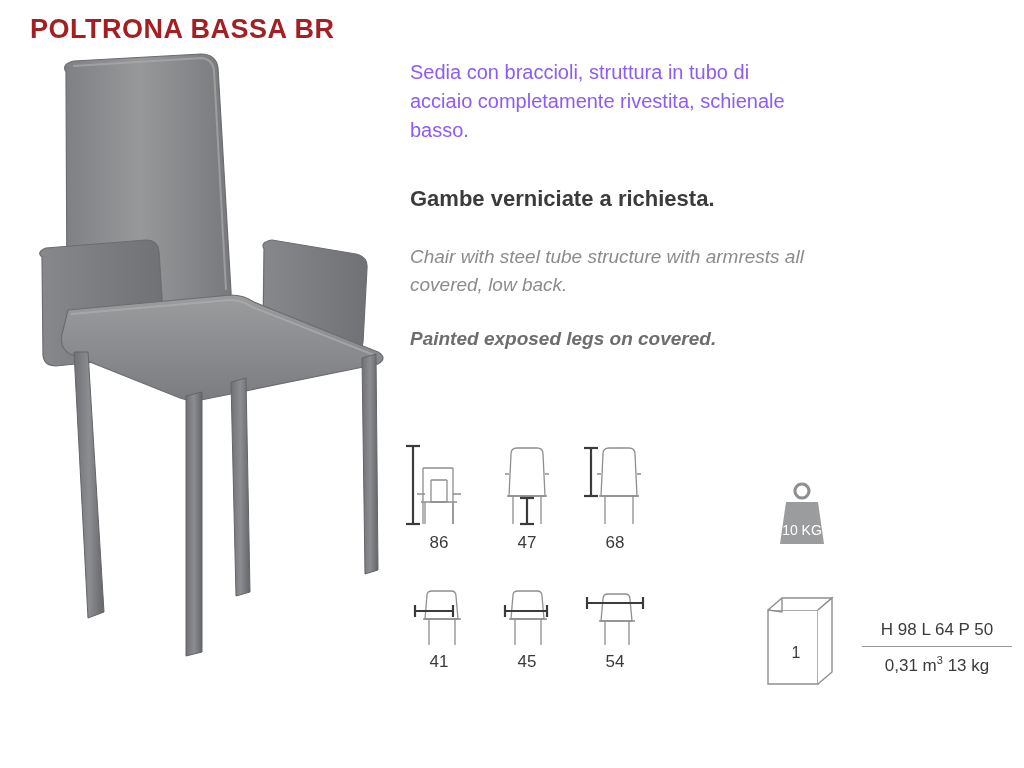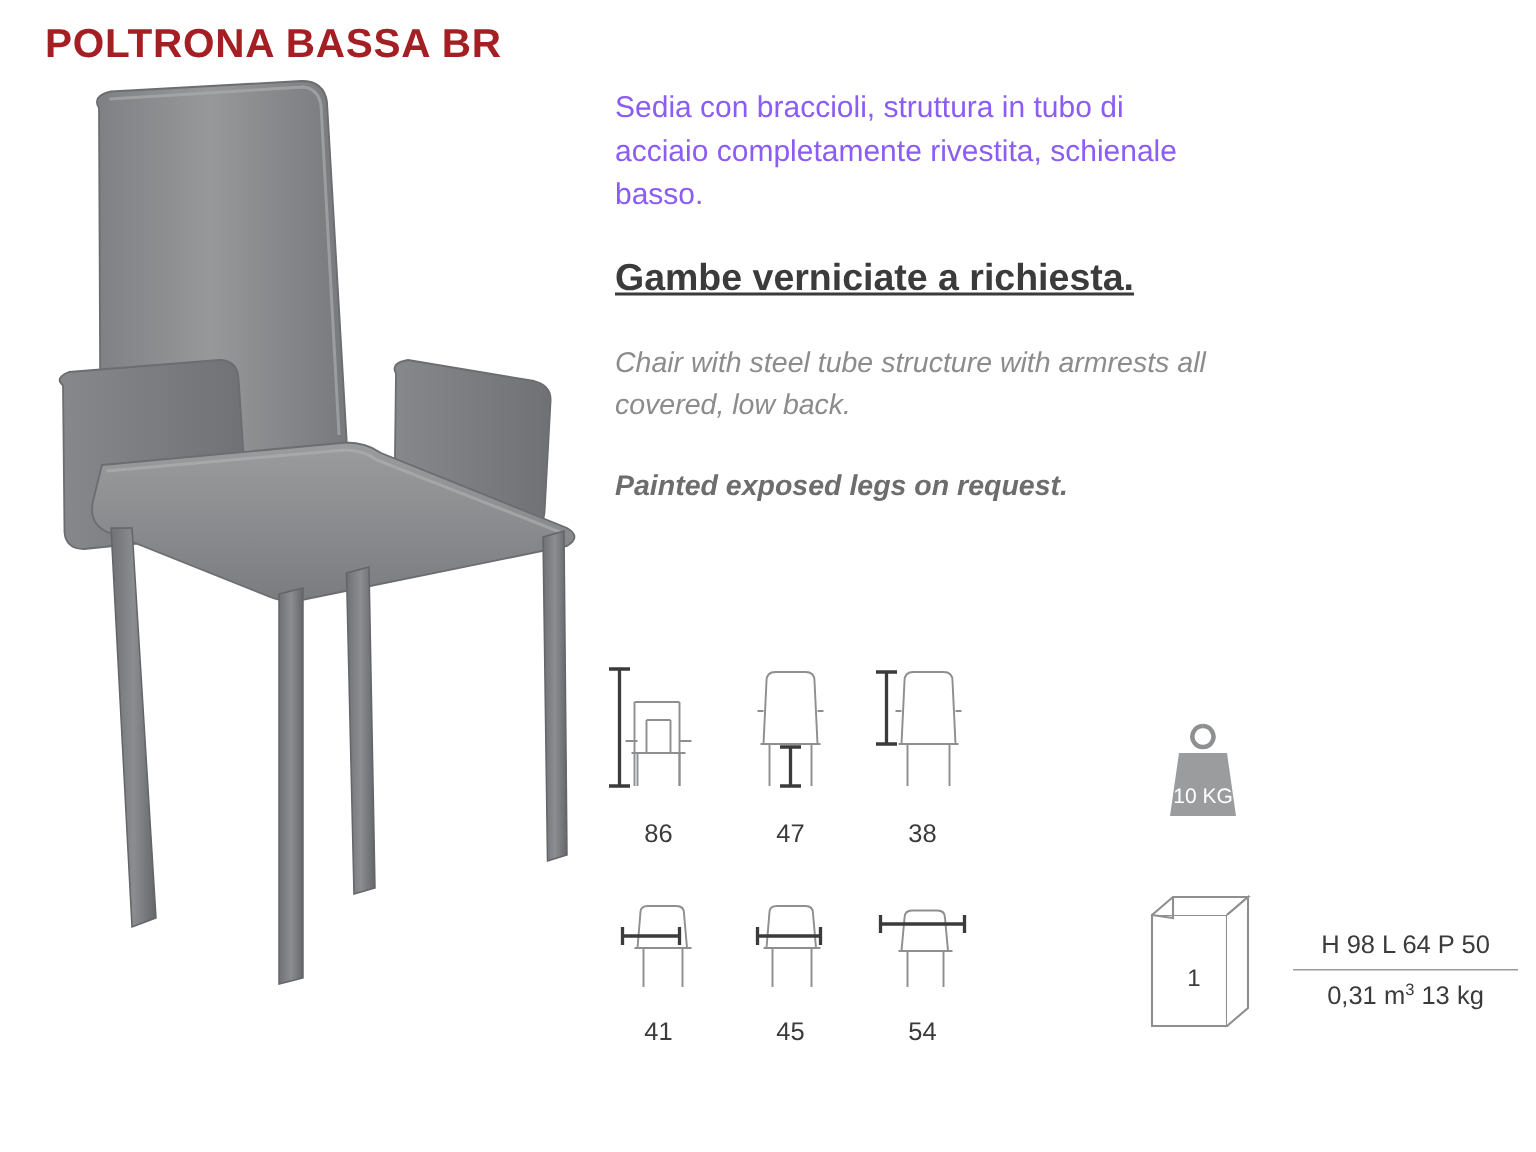--- a/index.html
+++ b/index.html
@@ -45,26 +45,25 @@
     top: 58px;
     width: 400px;
   }
   .desc-it {
     font-size: 20px;
     line-height: 29px;
     color: #8b5cf6;
     font-family: "Liberation Sans", sans-serif;
   }
   .desc-it-bold {
-    margin-top: 26px;
-    font-size: 25px;
+    margin-top: 40px;
+    font-size: 22px;
     line-height: 28px;
     font-weight: bold;
     color: #3b3b3b;
-    text-decoration: underline;
   }
   .desc-en {
     margin-top: 30px;
     font-size: 19px;
     line-height: 28px;
     font-style: italic;
     color: #8c8c8c;
   }
   .desc-en-bold {
     margin-top: 26px;
@@ -92,21 +91,21 @@
     text-align: center;
   }
   .dim-box {
     height: 92px;
     display: flex;
     align-items: flex-end;
     justify-content: center;
   }
   .dim-box.small { height: 62px; }
   .dim-label {
-    margin-top: 14px;
+    margin-top: 1px;
     font-size: 17px;
     color: #3b3b3b;
     font-family: "Liberation Sans", sans-serif;
   }
 
   
   .weight {
     position: absolute;
     left: 762px;
     top: 478px;
@@ -199,21 +198,21 @@
       <path d="M160,344 L176,340 L176,600 L160,604 Z" fill="url(#gLeg)" stroke="#63656a" stroke-width="1"></path>
       <path d="M205,330 L220,326 L224,540 L210,544 Z" fill="url(#gLeg)" stroke="#63656a" stroke-width="1"></path>
       <path d="M336,306 L350,302 L352,518 L339,522 Z" fill="url(#gLeg)" stroke="#63656a" stroke-width="1"></path>
     </svg>
   </div>
 
   <div class="textcol">
     <div class="desc-it">Sedia con braccioli, struttura in tubo di acciaio completamente rivestita, schienale basso.</div>
     <div class="desc-it-bold">Gambe verniciate a richiesta.</div>
     <div class="desc-en">Chair with steel tube structure with armrests all covered, low back.</div>
-    <div class="desc-en-bold">Painted exposed legs on request.</div>
+    <div class="desc-en-bold">Painted exposed legs on covered.</div>
   </div>
 
   <div class="dims">
 
     <div class="dim-row">
 
       <div class="dim-cell">
         <div class="dim-box">
           <svg width="76" height="92" viewBox="0 0 76 92">
             <g fill="none" stroke="#8d8f91" stroke-width="1.3">
@@ -258,21 +257,21 @@
               <path d="M20,34 L24,34 M60,34 L64,34"></path>
               <path d="M22,56 L62,56 M28,56 L28,84 M56,56 L56,84"></path>
             </g>
             <g stroke="#3b3b3b" stroke-width="2.2">
               <path d="M14,8 L14,56"></path>
               <path d="M7,8 L21,8"></path>
               <path d="M7,56 L21,56"></path>
             </g>
           </svg>
         </div>
-        <div class="dim-label">38</div>
+        <div class="dim-label">68</div>
       </div>
     </div>
 
     <div class="dim-row second">
 
       <div class="dim-cell">
         <div class="dim-box small">
           <svg width="76" height="62" viewBox="0 0 76 62">
             <g fill="none" stroke="#8d8f91" stroke-width="1.3">
               <path d="M26,6 Q26,2 31,2 L50,2 Q55,2 55,7 L57,30 L24,30 Z"></path>

